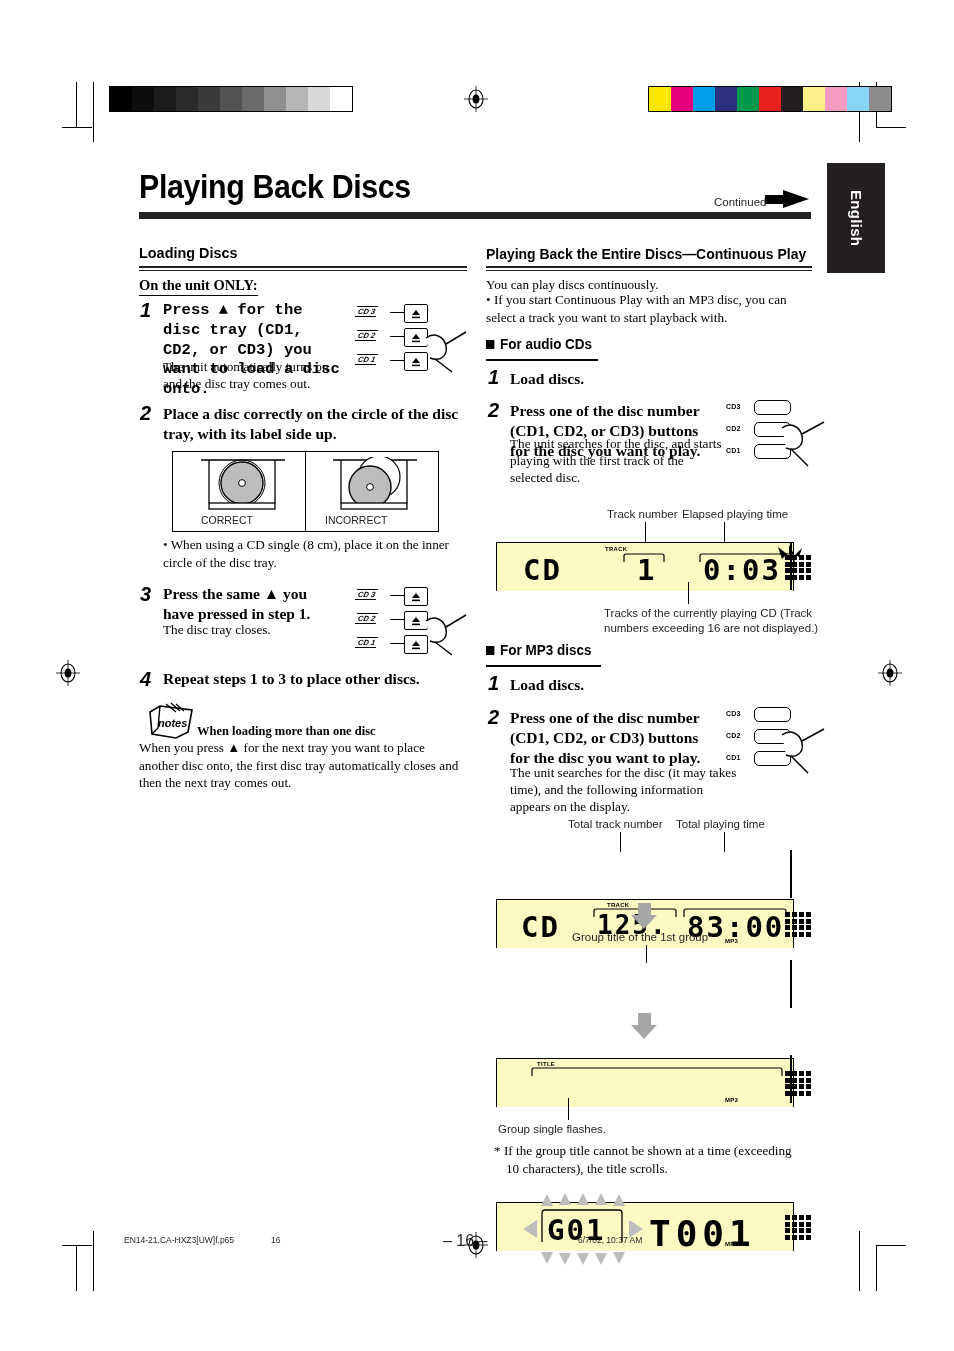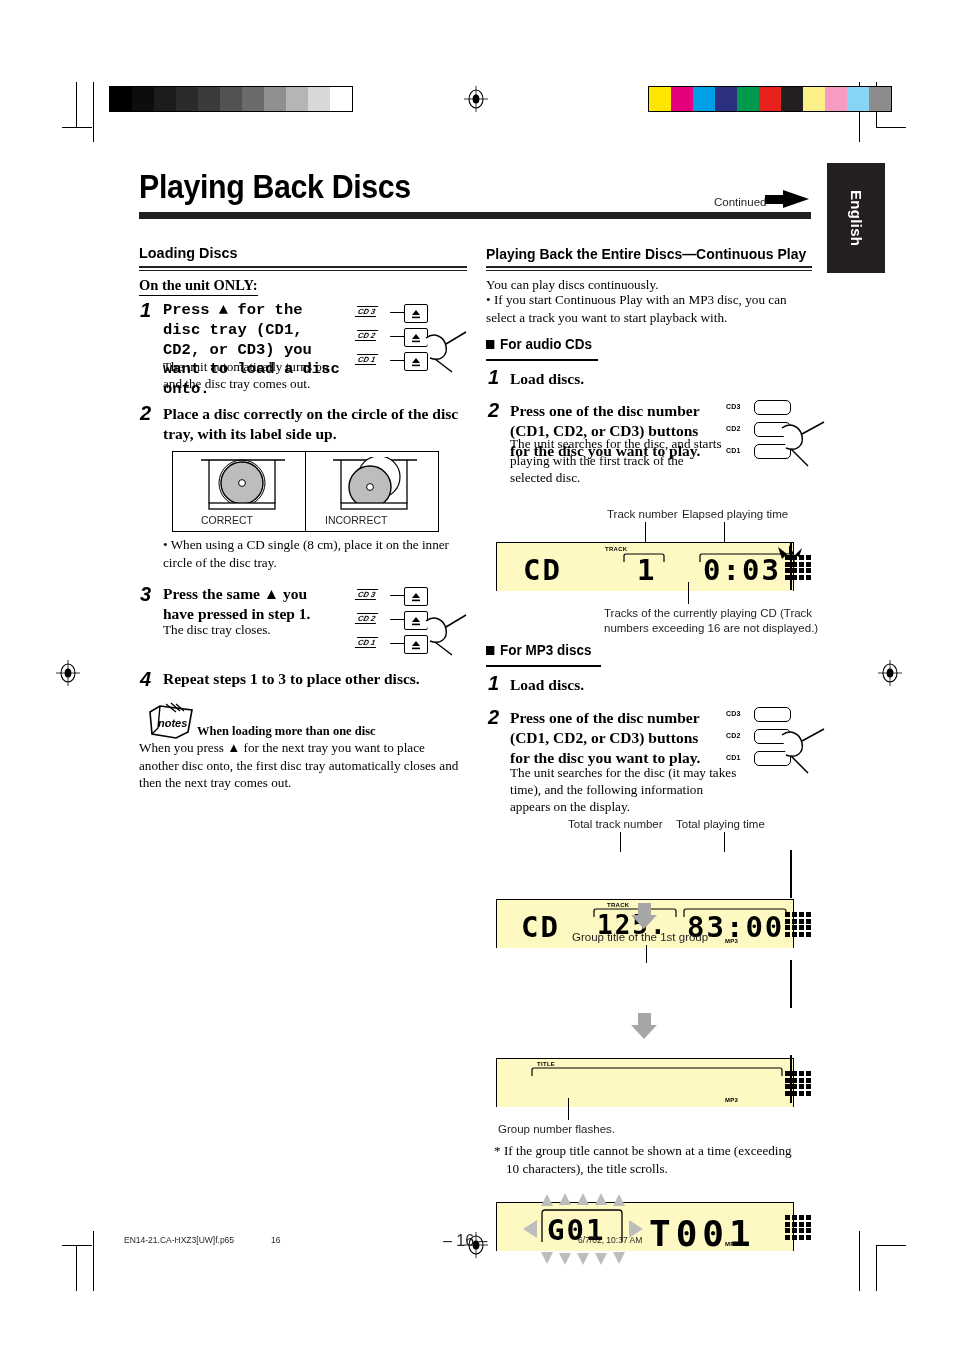--- a/index.html
+++ b/index.html
@@ -505,21 +505,21 @@
       <i></i>
       <i></i>
       <i></i>
       <i></i>
       <i></i>
   </div>
 </div>
 <div class="abs" style="left:790px;top:1055px;width:1.6px;height:48px;background:#000;"></div>
 
 <div class="abs callout-line" style="left:568px;top:1098px;height:22px;"></div>
-<div class="abs smallcap" style="left:498px;top:1122px;">Group number flashes.</div>
+<div class="abs smallcap" style="left:498px;top:1122px;">Group single flashes.</div>
 
 <div class="abs bodytext" style="left:494px;top:1142px;width:290px;text-indent:-12px;padding-left:12px;">* If the group title cannot be shown at a time (exceeding 10 characters), the title scrolls.</div>
 
 <div class="abs pagenum" style="left:443px;top:1232px;">– 16 –</div>
 
 <div class="abs footer" style="left:106px;top:1235px;margin-left:18px;">EN14-21.CA-HXZ3[UW]f.p65</div>
 <div class="abs footer" style="left:271px;top:1235px;">16</div>
 <div class="abs footer" style="left:578px;top:1235px;">6/7/02, 10:37 AM</div>
 
 </body></html>

